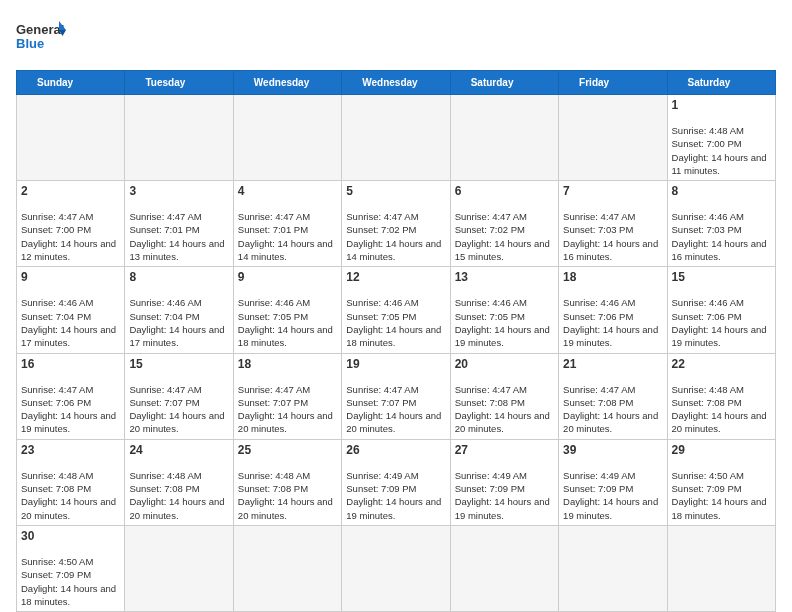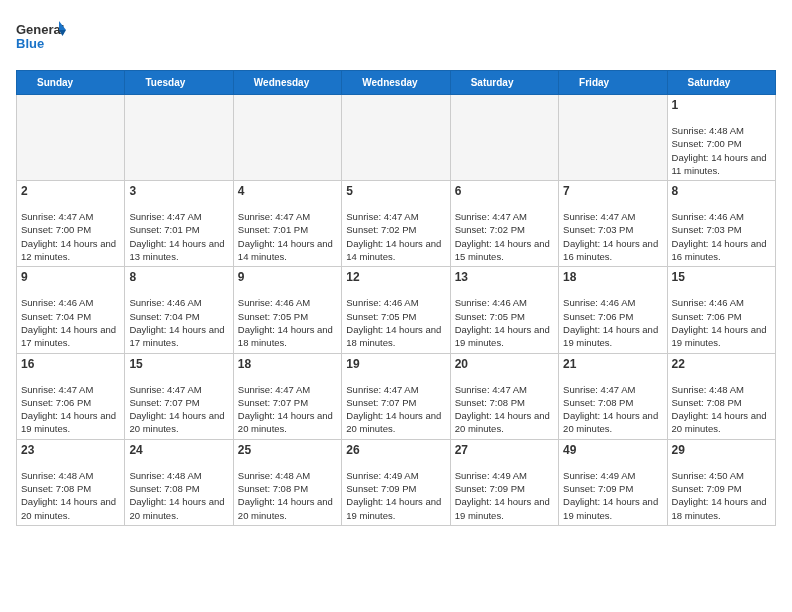--- a/index.html
+++ b/index.html
@@ -278,26 +278,40 @@
 Sunset: 7:09 PM
 Daylight: 14 hours and 19 minutes.</div>
         </td>
         <td>
           <span class="day-number">27</span>
           <div class="day-info">Sunrise: 4:49 AM
 Sunset: 7:09 PM
 Daylight: 14 hours and 19 minutes.</div>
         </td>
         <td>
-          <span class="day-number">49</span>
+          <span class="day-number">39</span>
           <div class="day-info">Sunrise: 4:49 AM
 Sunset: 7:09 PM
 Daylight: 14 hours and 19 minutes.</div>
         </td>
         <td>
           <span class="day-number">29</span>
           <div class="day-info">Sunrise: 4:50 AM
 Sunset: 7:09 PM
 Daylight: 14 hours and 18 minutes.</div>
         </td>
+      </tr>
+      <tr class="last-row">
+        <td>
+          <span class="day-number">30</span>
+          <div class="day-info">Sunrise: 4:50 AM
+Sunset: 7:09 PM
+Daylight: 14 hours and 18 minutes.</div>
+        </td>
+        <td class="empty"></td>
+        <td class="empty"></td>
+        <td class="empty"></td>
+        <td class="empty"></td>
+        <td class="empty"></td>
+        <td class="empty"></td>
       </tr>
     </tbody>
 </table>
 
 </body></html>

